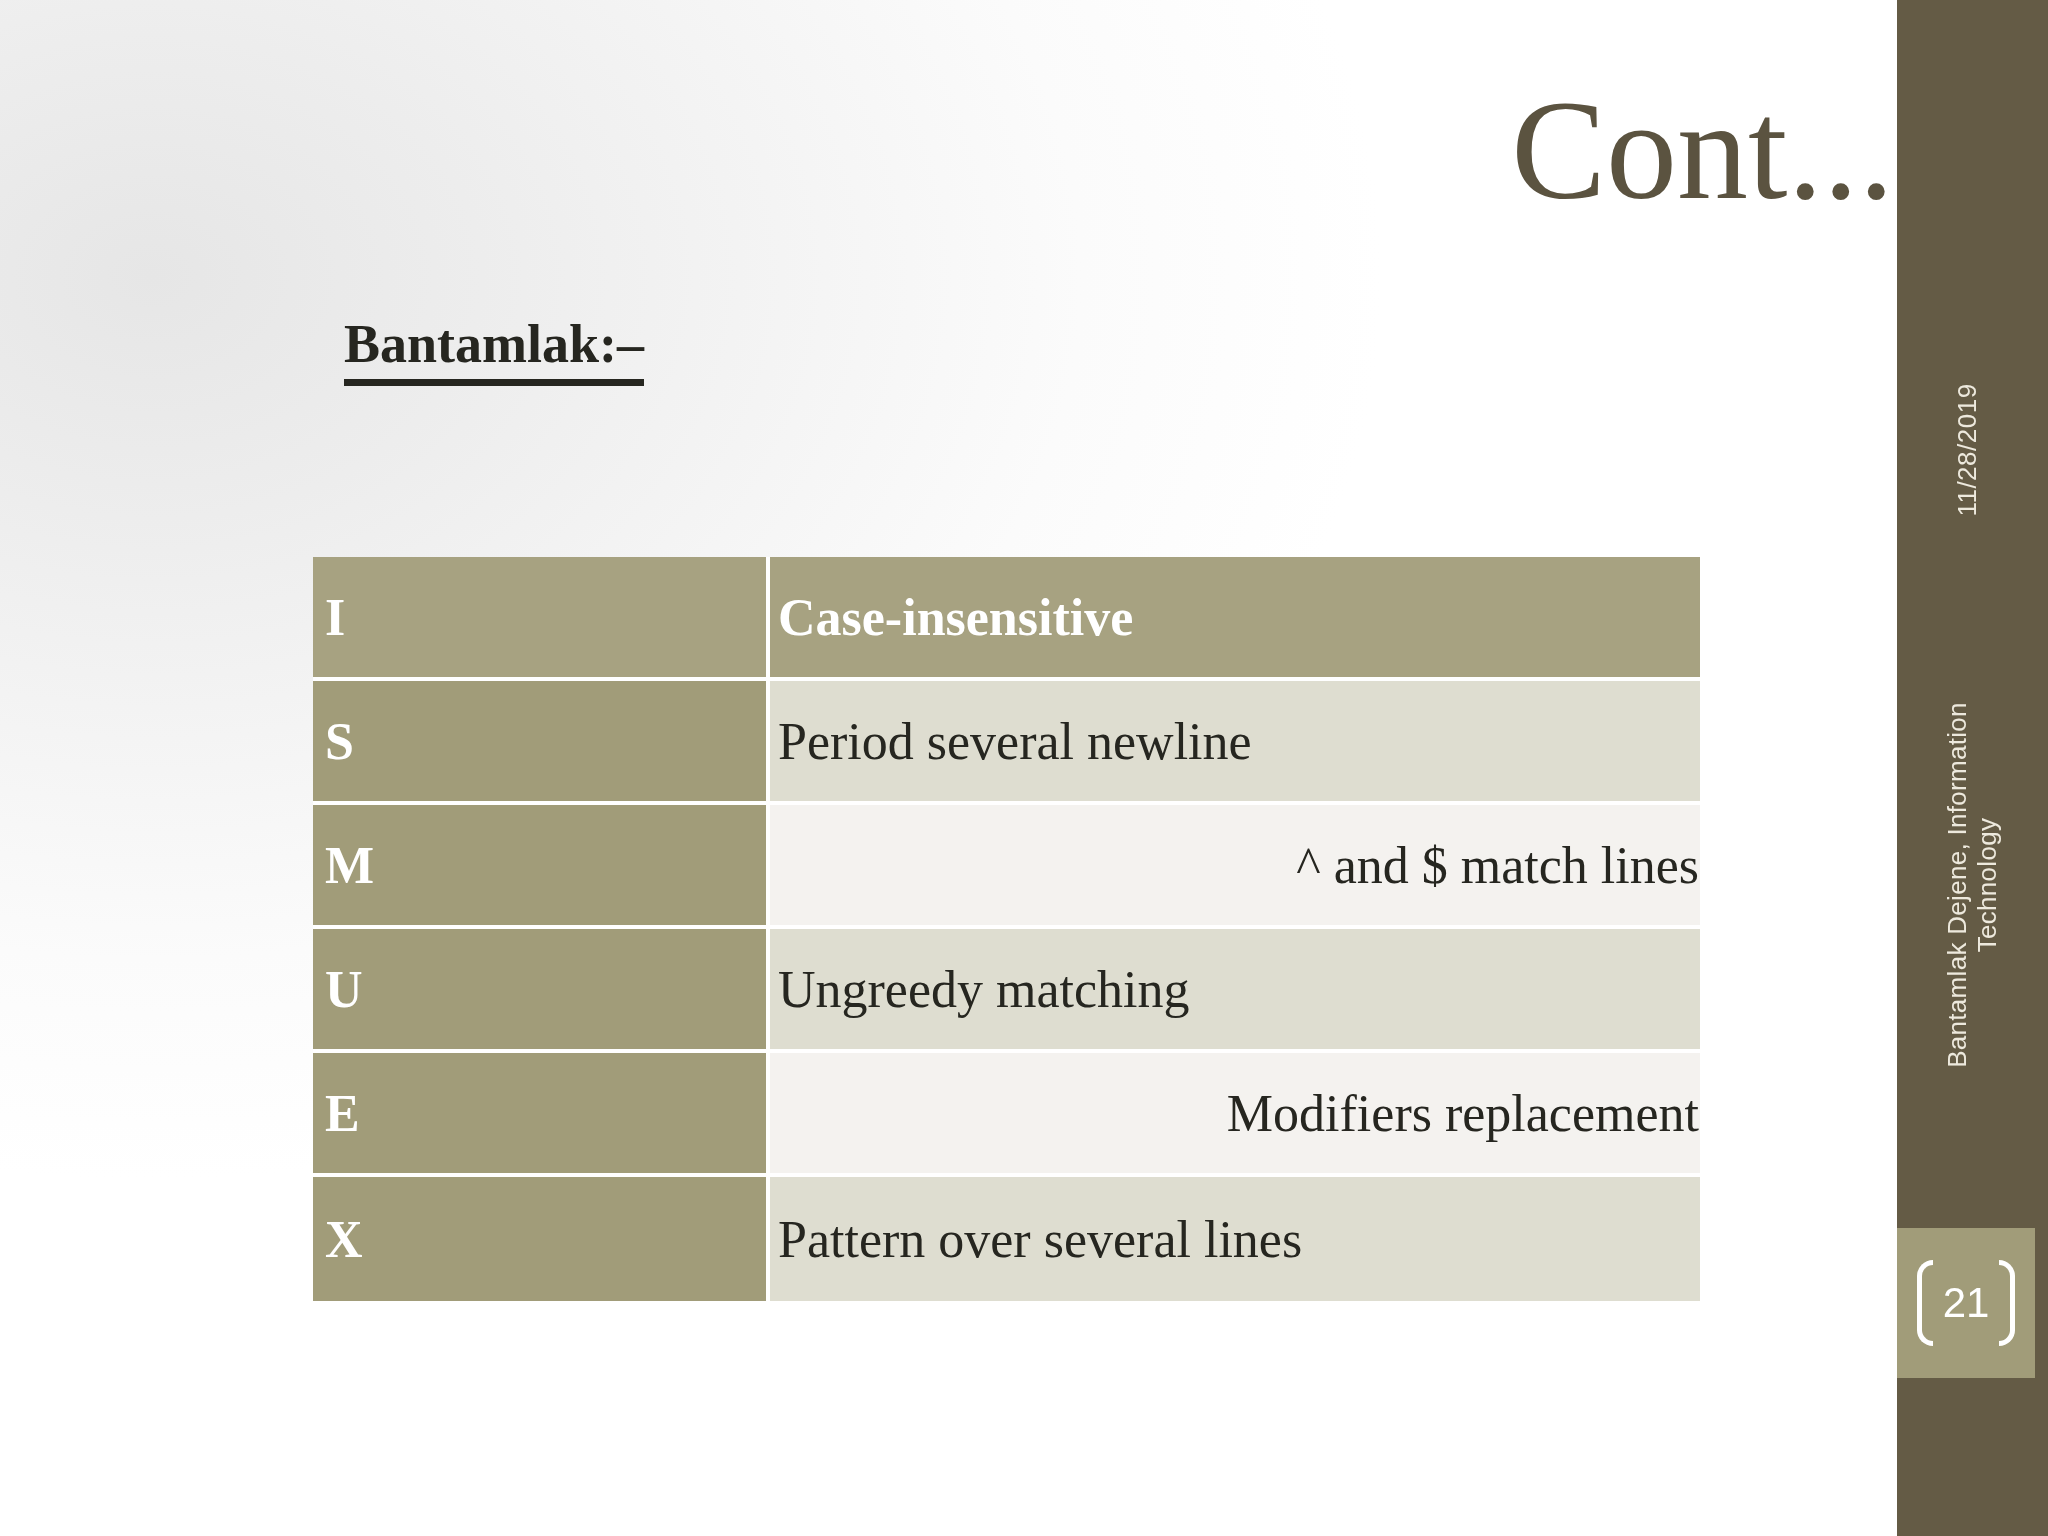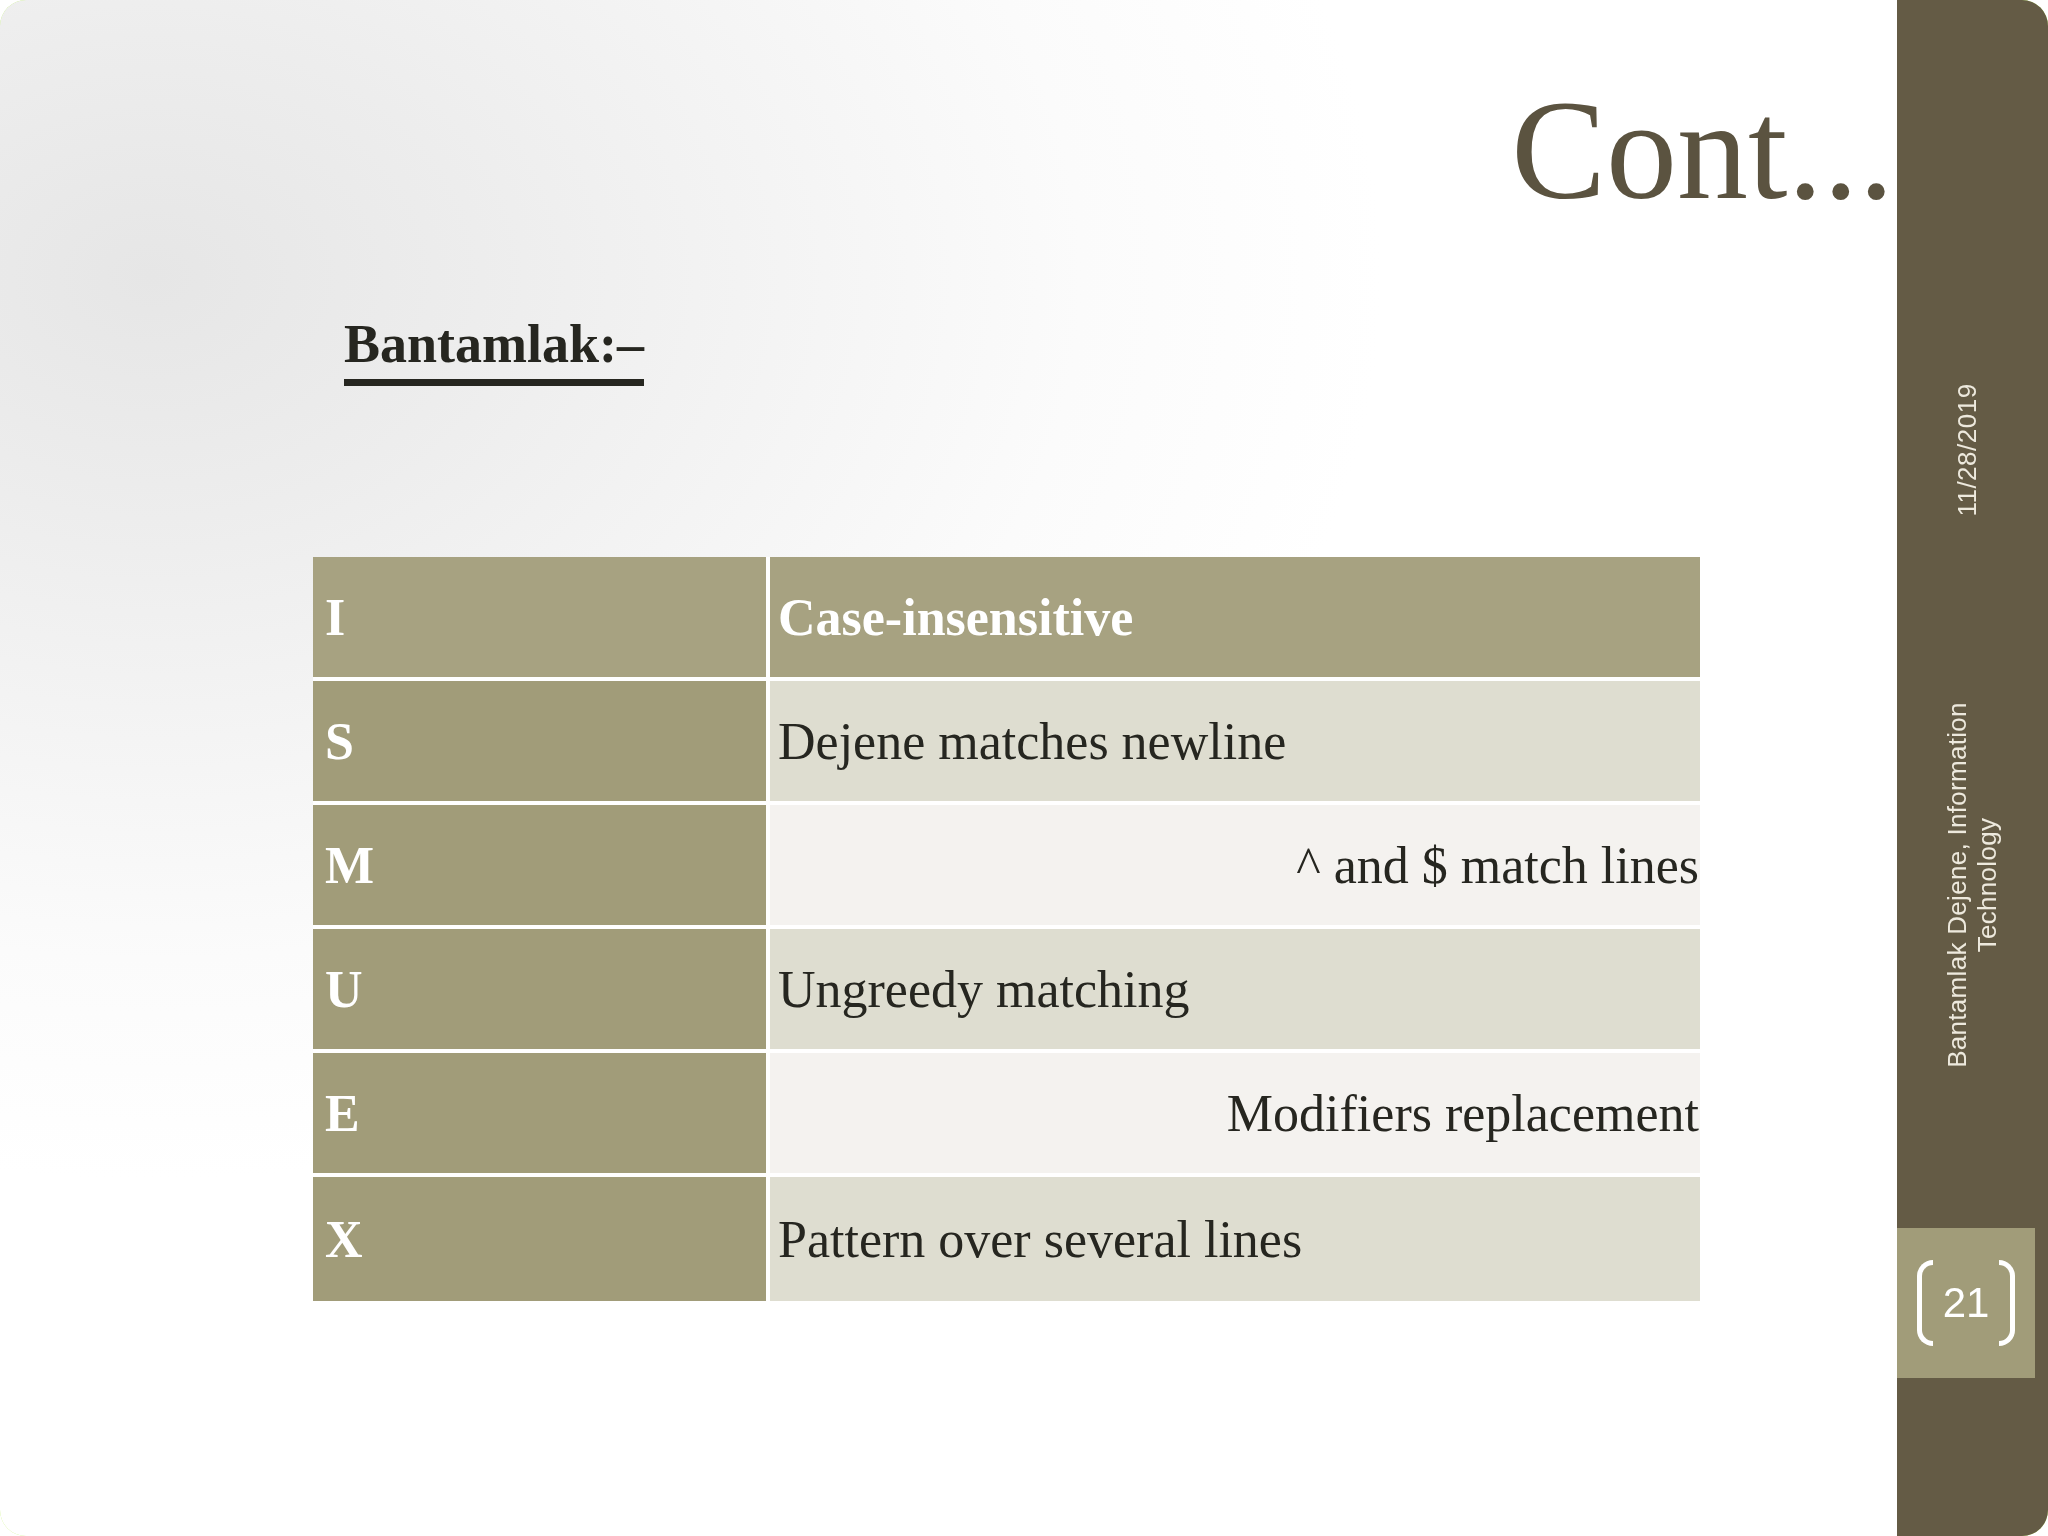--- a/index.html
+++ b/index.html
@@ -7,21 +7,20 @@
     padding: 0;
     background: #ffffff;
   }
   #slide {
     position: relative;
     width: 2048px;
     height: 1536px;
     overflow: hidden;
     font-family: "Liberation Serif", "DejaVu Serif", serif;
     background: #bef264;
-    border-radius: 26px;
   }
   
   #bg-wash {
     position: absolute;
     left: 0; top: 0;
     width: 1897px;
     height: 1536px;
     background:
       radial-gradient(ellipse 1500px 1100px at 8% 18%,
          #e6e6e6 0%, #ededed 22%, #f4f4f4 42%, #fbfbfb 62%, #ffffff 82%);
@@ -194,21 +193,21 @@
   <div id="section-heading">Bantamlak:–</div>
 
   <table id="mod-table">
     <tbody>
       <tr class="head">
         <td class="key">I</td>
         <td class="val">Case-insensitive</td>
       </tr>
       <tr>
         <td class="key">S</td>
-        <td class="val">Dejene matches newline</td>
+        <td class="val">Period several newline</td>
       </tr>
       <tr class="alt">
         <td class="key">M</td>
         <td class="val">^ and $ match lines</td>
       </tr>
       <tr>
         <td class="key">U</td>
         <td class="val">Ungreedy matching</td>
       </tr>
       <tr class="alt">

